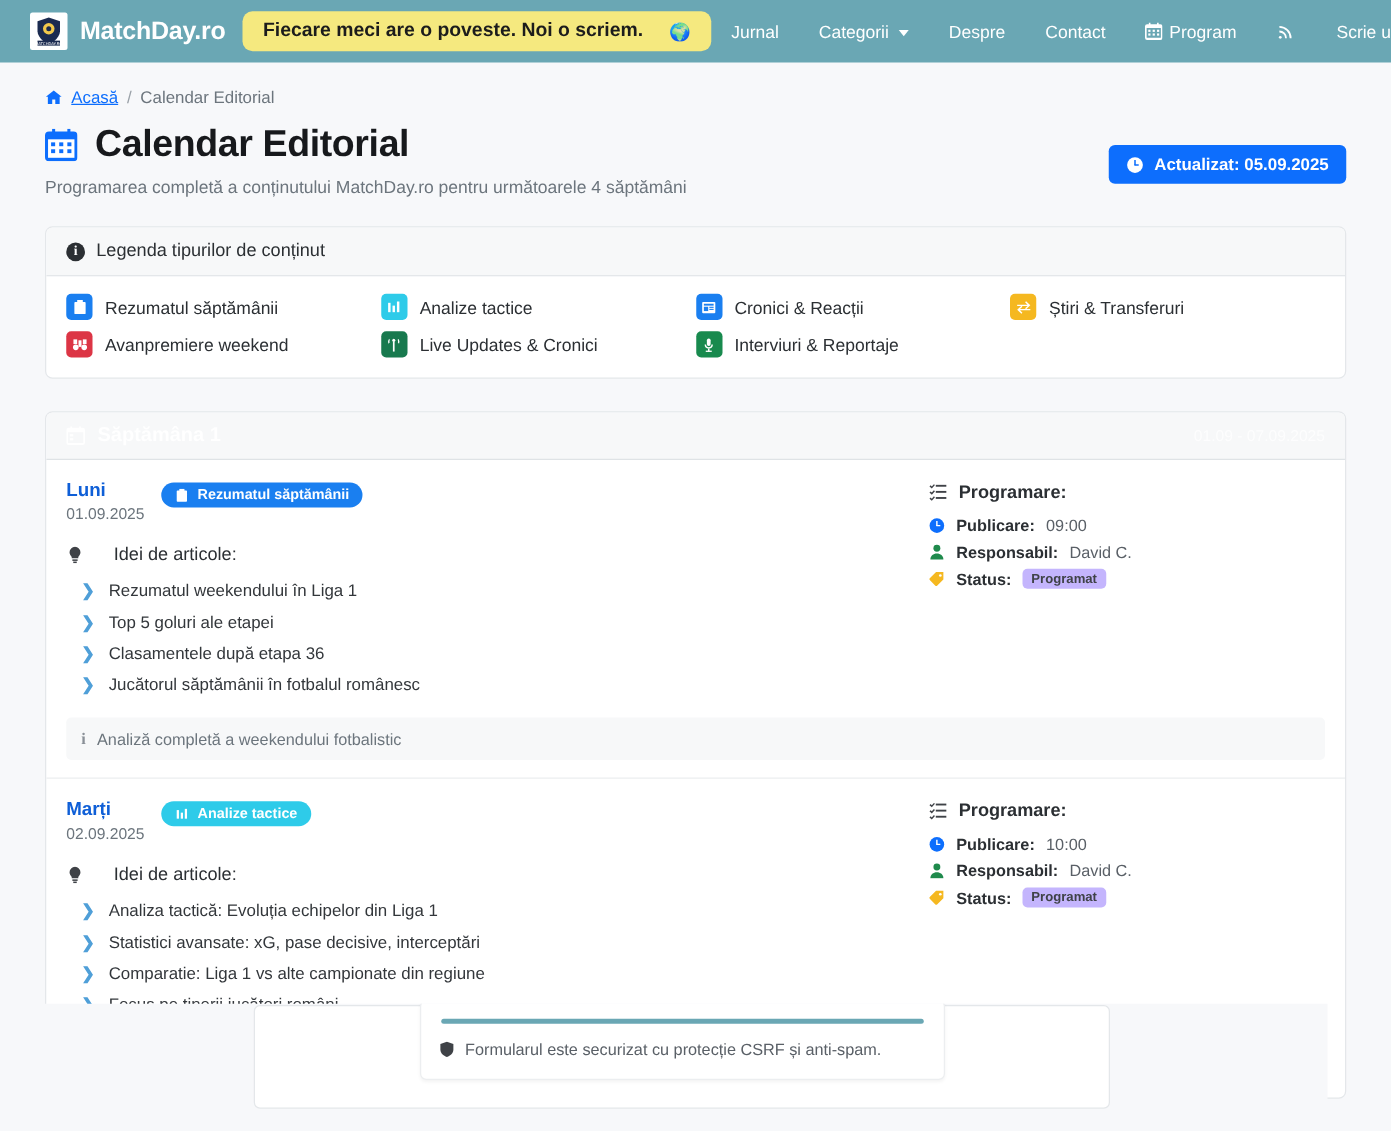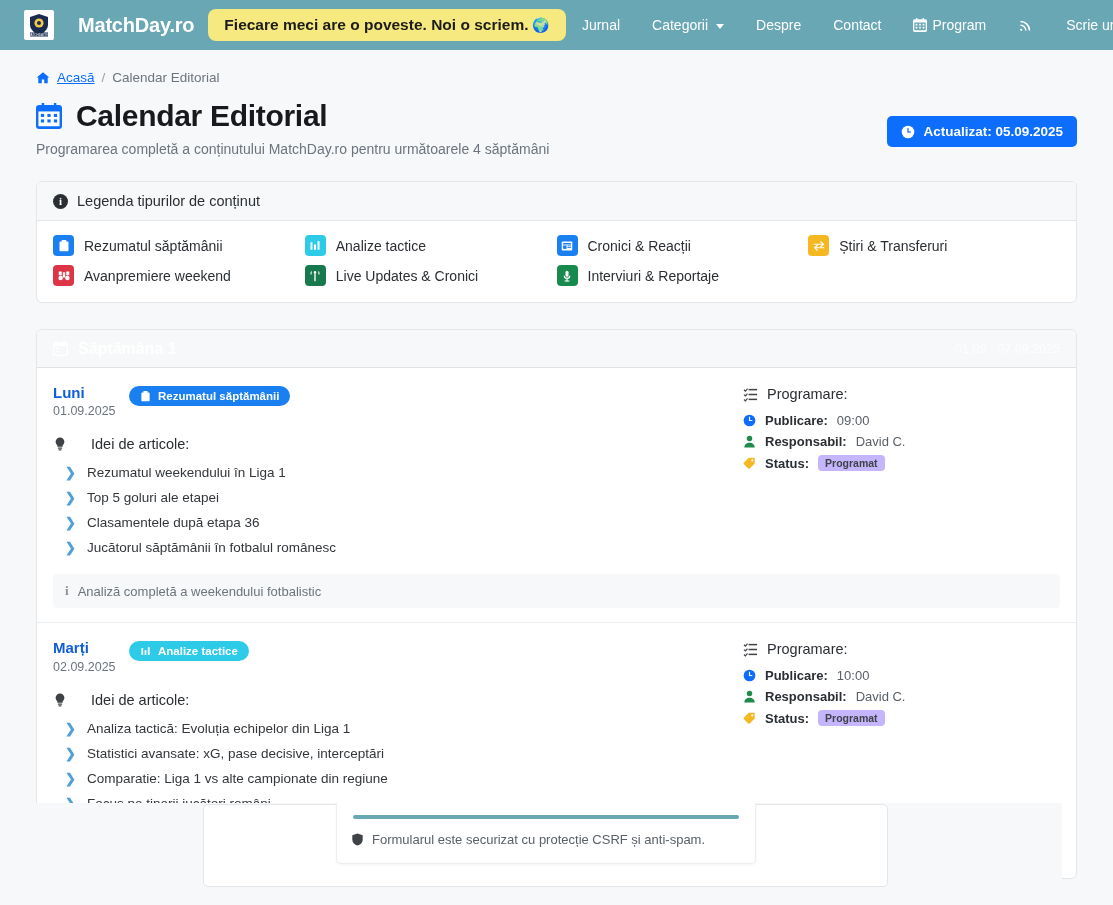--- a/index.html
+++ b/index.html
@@ -18,21 +18,21 @@
   
   .navbar {
     height: 50px;
     background: #6aa7b4;
     display: flex;
     align-items: center;
     padding: 0 24px 0 24px;
     position: relative;
     z-index: 5;
   }
-  .brand { display: flex; align-items: center; gap: 24px; }
+  .brand { display: flex; align-items: center; gap: 10px; }
   .brand-logo {
     width: 30px; height: 30px;
     background: #ffffff;
     border-radius: 2px;
     display: flex; align-items: center; justify-content: center;
     overflow: hidden;
   }
   .brand-logo svg { display:block; }
   .brand-name {
     color: #ffffff;
@@ -42,21 +42,21 @@
   }
   .tagline {
     margin-left: 14px;
     background: #f5e97f;
     color: #1c1c1c;
     border-radius: 8px;
     padding: 7px 16px;
     font-size: 15.5px;
     font-weight: bold;
     white-space: nowrap;
-    display: flex; align-items: center; gap: 4px;
+    display: flex; align-items: center; gap: 21px;
   }
   .tagline .globe { font-size: 14px; }
 
   .nav-links {
     margin-left: auto;
     display: flex;
     align-items: center;
     gap: 0px;
   }
   .nav-links a {
@@ -233,22 +233,22 @@
   .ideas-title .bulb { color: #3f4247; display:flex; }
   .idea-list { margin: 8px 0 0 0; padding: 0; list-style: none; }
   .idea-list li {
     display: flex; align-items: center; gap: 11px;
     font-size: 13.5px; color: #33373b;
     padding: 5px 0 5px 12px;
   }
   .chev { color: #4f9fd8; font-weight: bold; font-size: 13px; flex:none; }
 
   .sched-title {
-    display: flex; align-items: flex-end; gap: 9px;
-    font-size: 14.5px; color: #2b2f33;
+    display: flex; align-items: flex-start; gap: 9px;
+    font-size: 14.5px; color: #2b2f33; font-weight: bold;
   }
   .sched-list { margin: 8px 0 0 0; padding: 0; list-style: none; }
   .sched-list li {
     display: flex; align-items: center; gap: 9px;
     font-size: 13px;
     padding: 3px 0;
   }
   .sched-list .lbl { font-weight: bold; color: #2b2f33; }
   .sched-list .val { color: #5a6067; }
   .status-pill {

